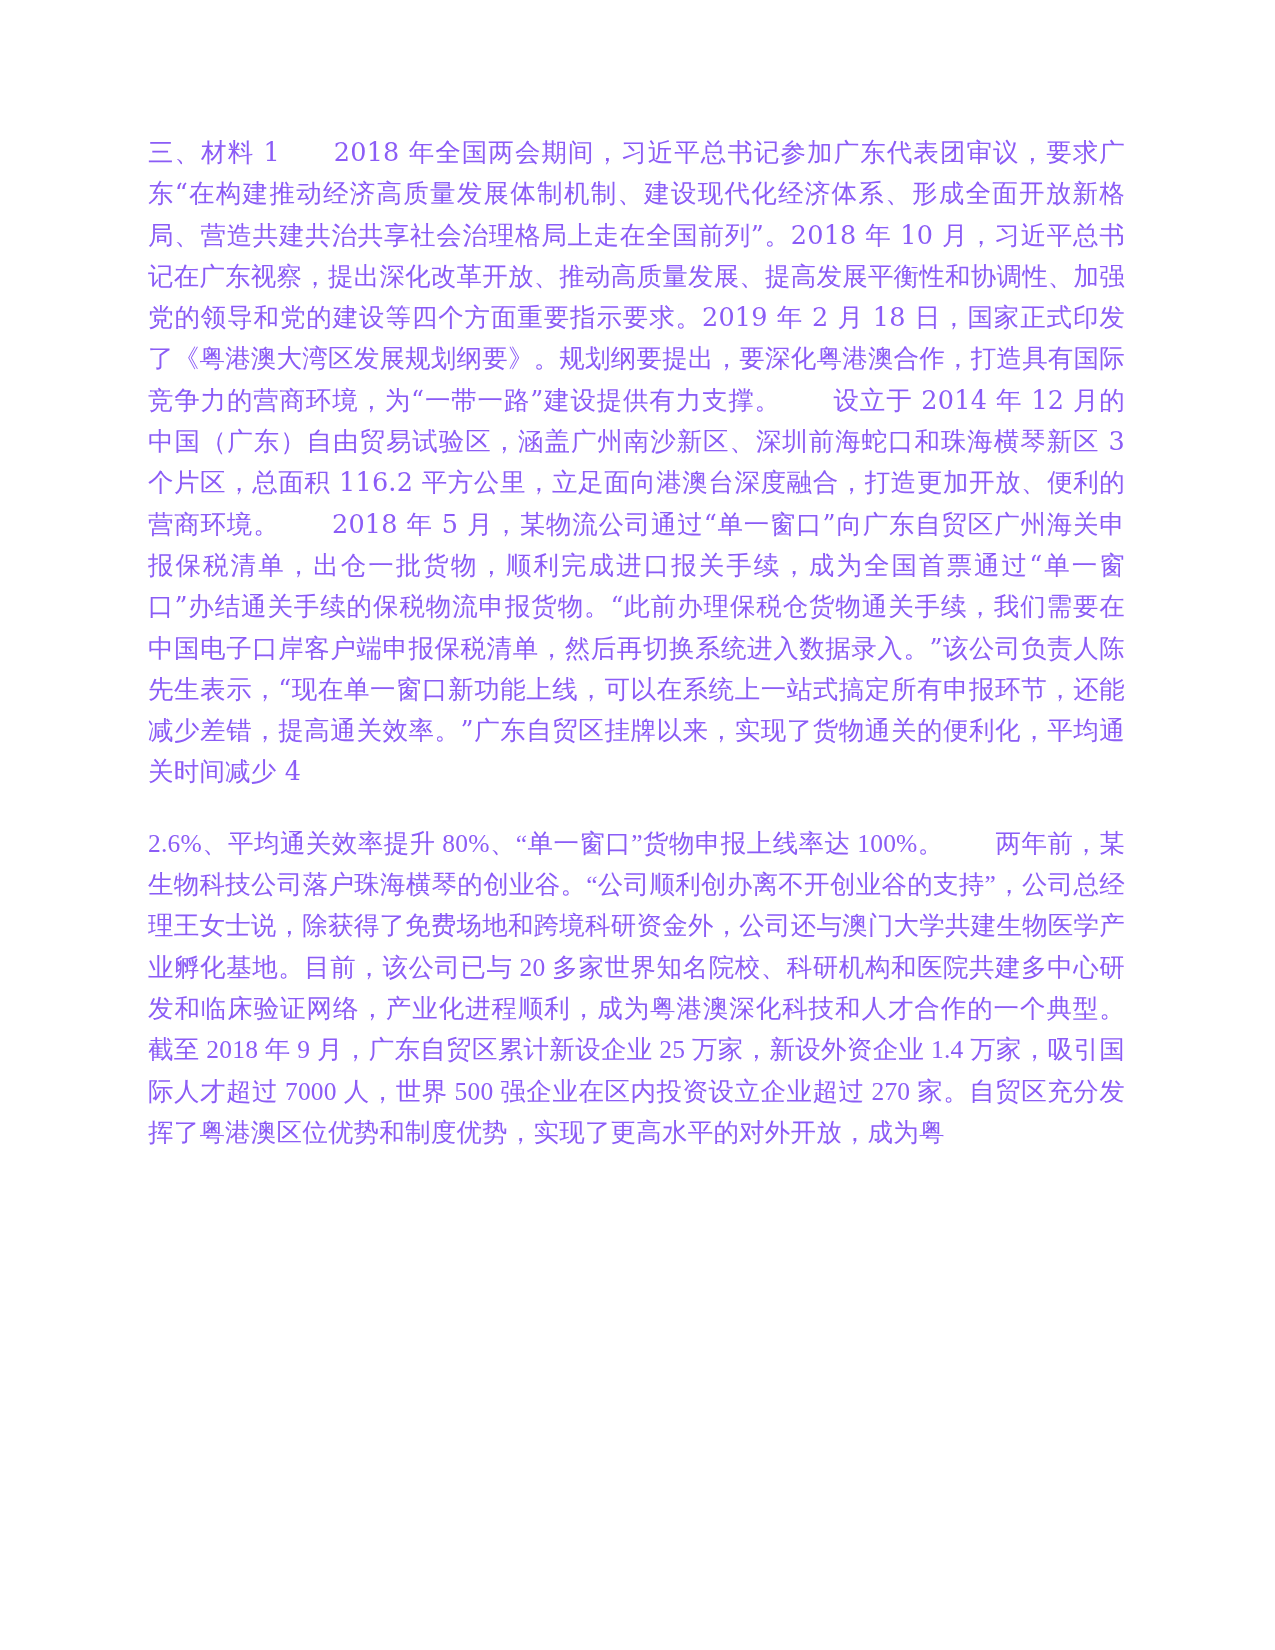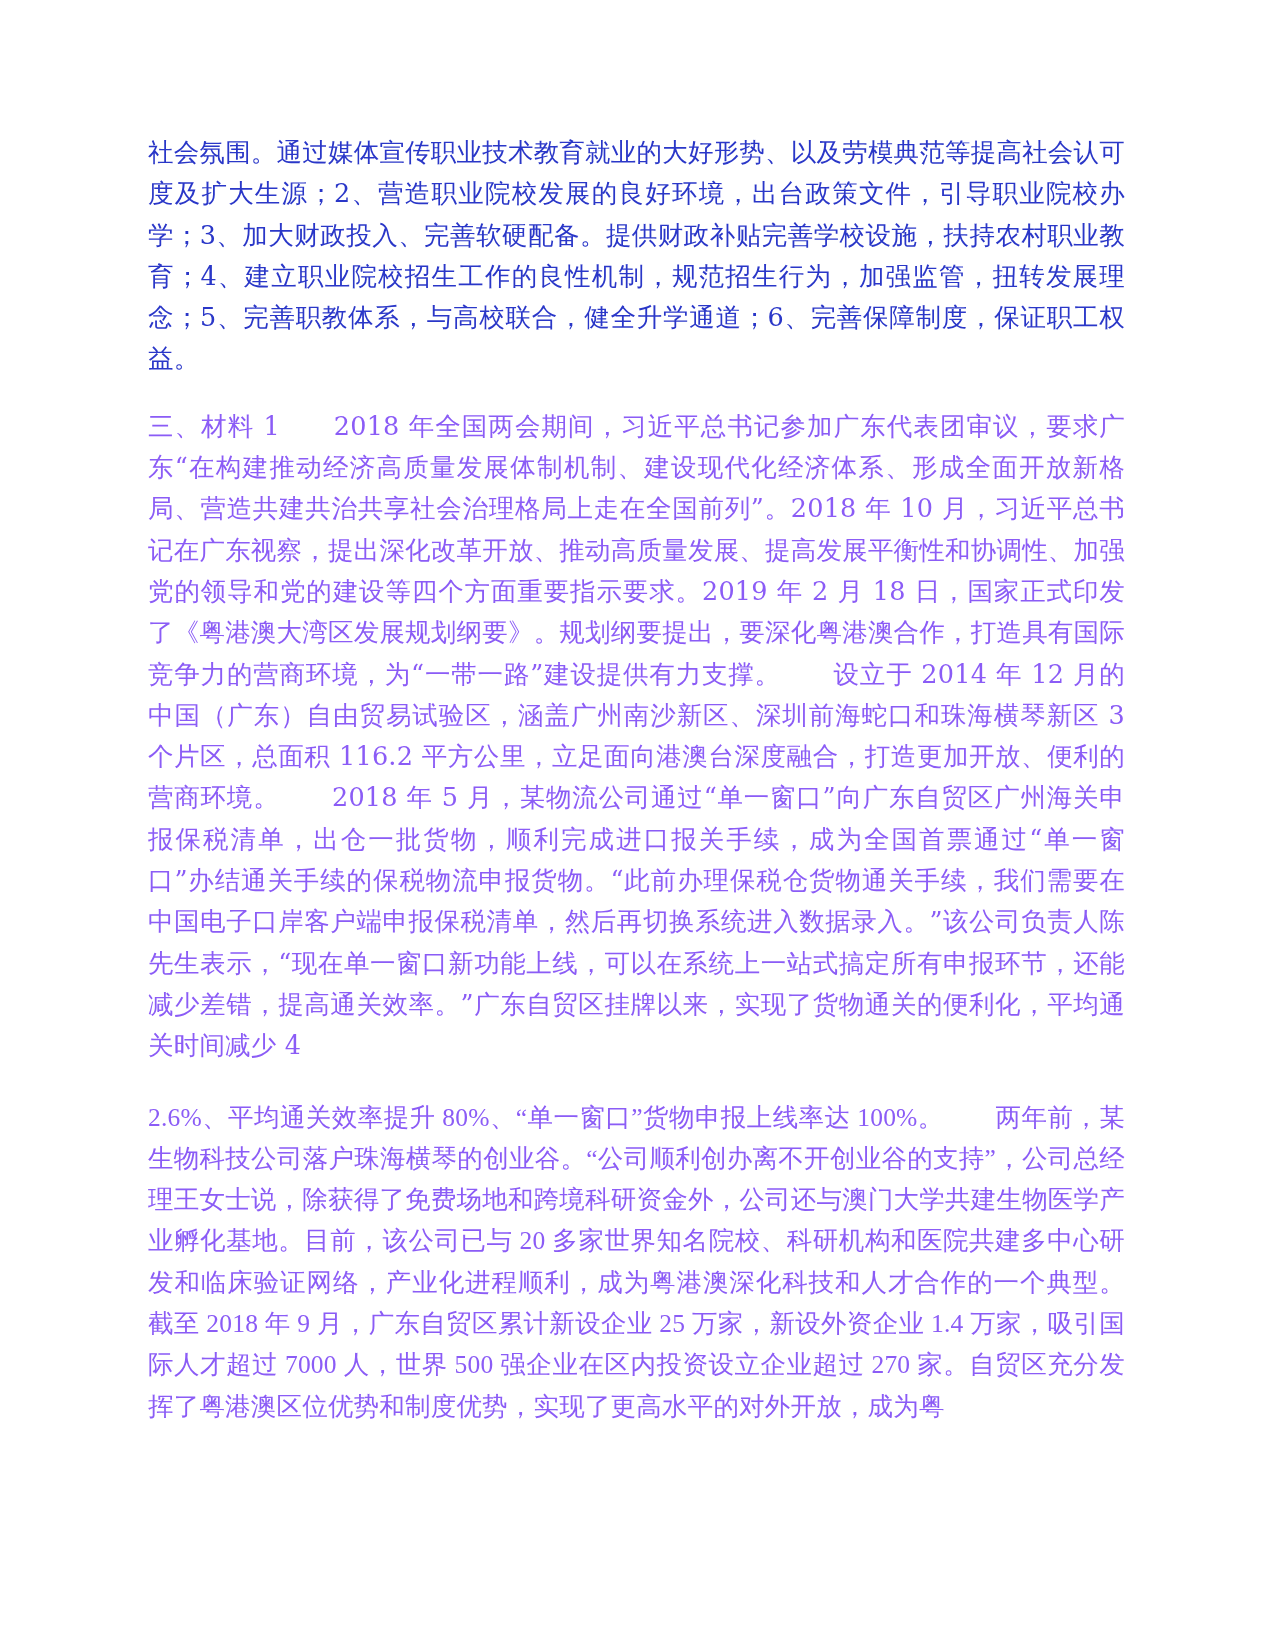--- a/index.html
+++ b/index.html
@@ -43,19 +43,18 @@
   }
   .gap-lg {
     margin-bottom: 30px;
   }
 </style>
 </head>
 <body>
 
 <div class="page">
 
-  <p class="para para-blue">社会氛围。通过媒体宣传职业技术教育就业的大好形势、以及劳模典范等提高社会认可度及扩大生源；2、营造职业院校发展的良好环境，出台政策文件，引导职业院校办学；3、加大财政投入、完善软硬配备。提供财政补贴完善学校设施，扶持农村职业教育；4、建立职业院校招生工作的良性机制，规范招生行为，加强监管，扭转发展理念；5、完善职教体系，与高校联合，健全升学通道；6、完善保障制度，保证职工权益。</p>
 
   <p class="para para-black gap-lg">三、材料 1　　2018 年全国两会期间，习近平总书记参加广东代表团审议，要求广东“在构建推动经济高质量发展体制机制、建设现代化经济体系、形成全面开放新格局、营造共建共治共享社会治理格局上走在全国前列”。2018 年 10 月，习近平总书记在广东视察，提出深化改革开放、推动高质量发展、提高发展平衡性和协调性、加强党的领导和党的建设等四个方面重要指示要求。2019 年 2 月 18 日，国家正式印发了《粤港澳大湾区发展规划纲要》。规划纲要提出，要深化粤港澳合作，打造具有国际竞争力的营商环境，为“一带一路”建设提供有力支撑。　　设立于 2014 年 12 月的中国（广东）自由贸易试验区，涵盖广州南沙新区、深圳前海蛇口和珠海横琴新区 3 个片区，总面积 116.2 平方公里，立足面向港澳台深度融合，打造更加开放、便利的营商环境。　　2018 年 5 月，某物流公司通过“单一窗口”向广东自贸区广州海关申报保税清单，出仓一批货物，顺利完成进口报关手续，成为全国首票通过“单一窗口”办结通关手续的保税物流申报货物。“此前办理保税仓货物通关手续，我们需要在中国电子口岸客户端申报保税清单，然后再切换系统进入数据录入。”该公司负责人陈先生表示，“现在单一窗口新功能上线，可以在系统上一站式搞定所有申报环节，还能减少差错，提高通关效率。”广东自贸区挂牌以来，实现了货物通关的便利化，平均通关时间减少 4</p>
 
   <p class="para para-black">2.6%、平均通关效率提升 80%、“单一窗口”货物申报上线率达 100%。　　两年前，某生物科技公司落户珠海横琴的创业谷。“公司顺利创办离不开创业谷的支持”，公司总经理王女士说，除获得了免费场地和跨境科研资金外，公司还与澳门大学共建生物医学产业孵化基地。目前，该公司已与 20 多家世界知名院校、科研机构和医院共建多中心研发和临床验证网络，产业化进程顺利，成为粤港澳深化科技和人才合作的一个典型。　　截至 2018 年 9 月，广东自贸区累计新设企业 25 万家，新设外资企业 1.4 万家，吸引国际人才超过 7000 人，世界 500 强企业在区内投资设立企业超过 270 家。自贸区充分发挥了粤港澳区位优势和制度优势，实现了更高水平的对外开放，成为粤</p>
 
 </div>
 
 </body></html>

